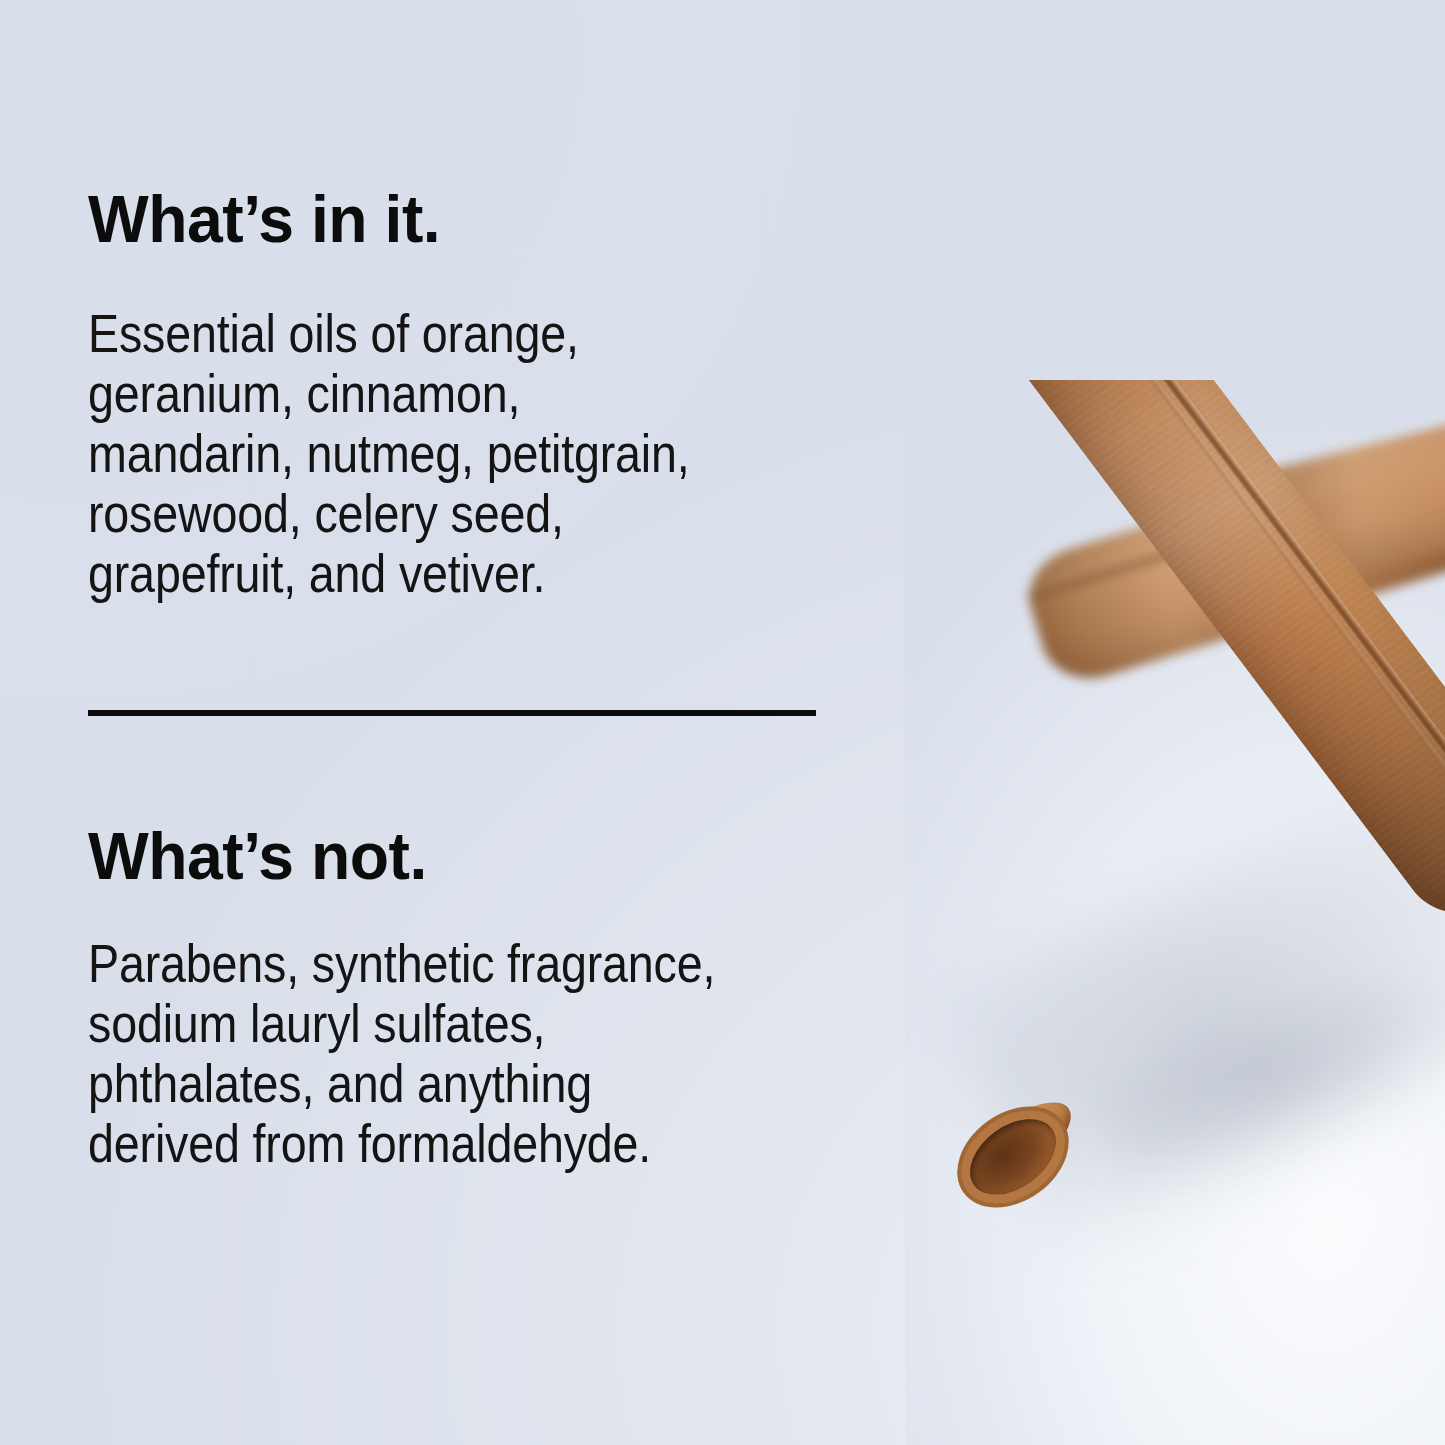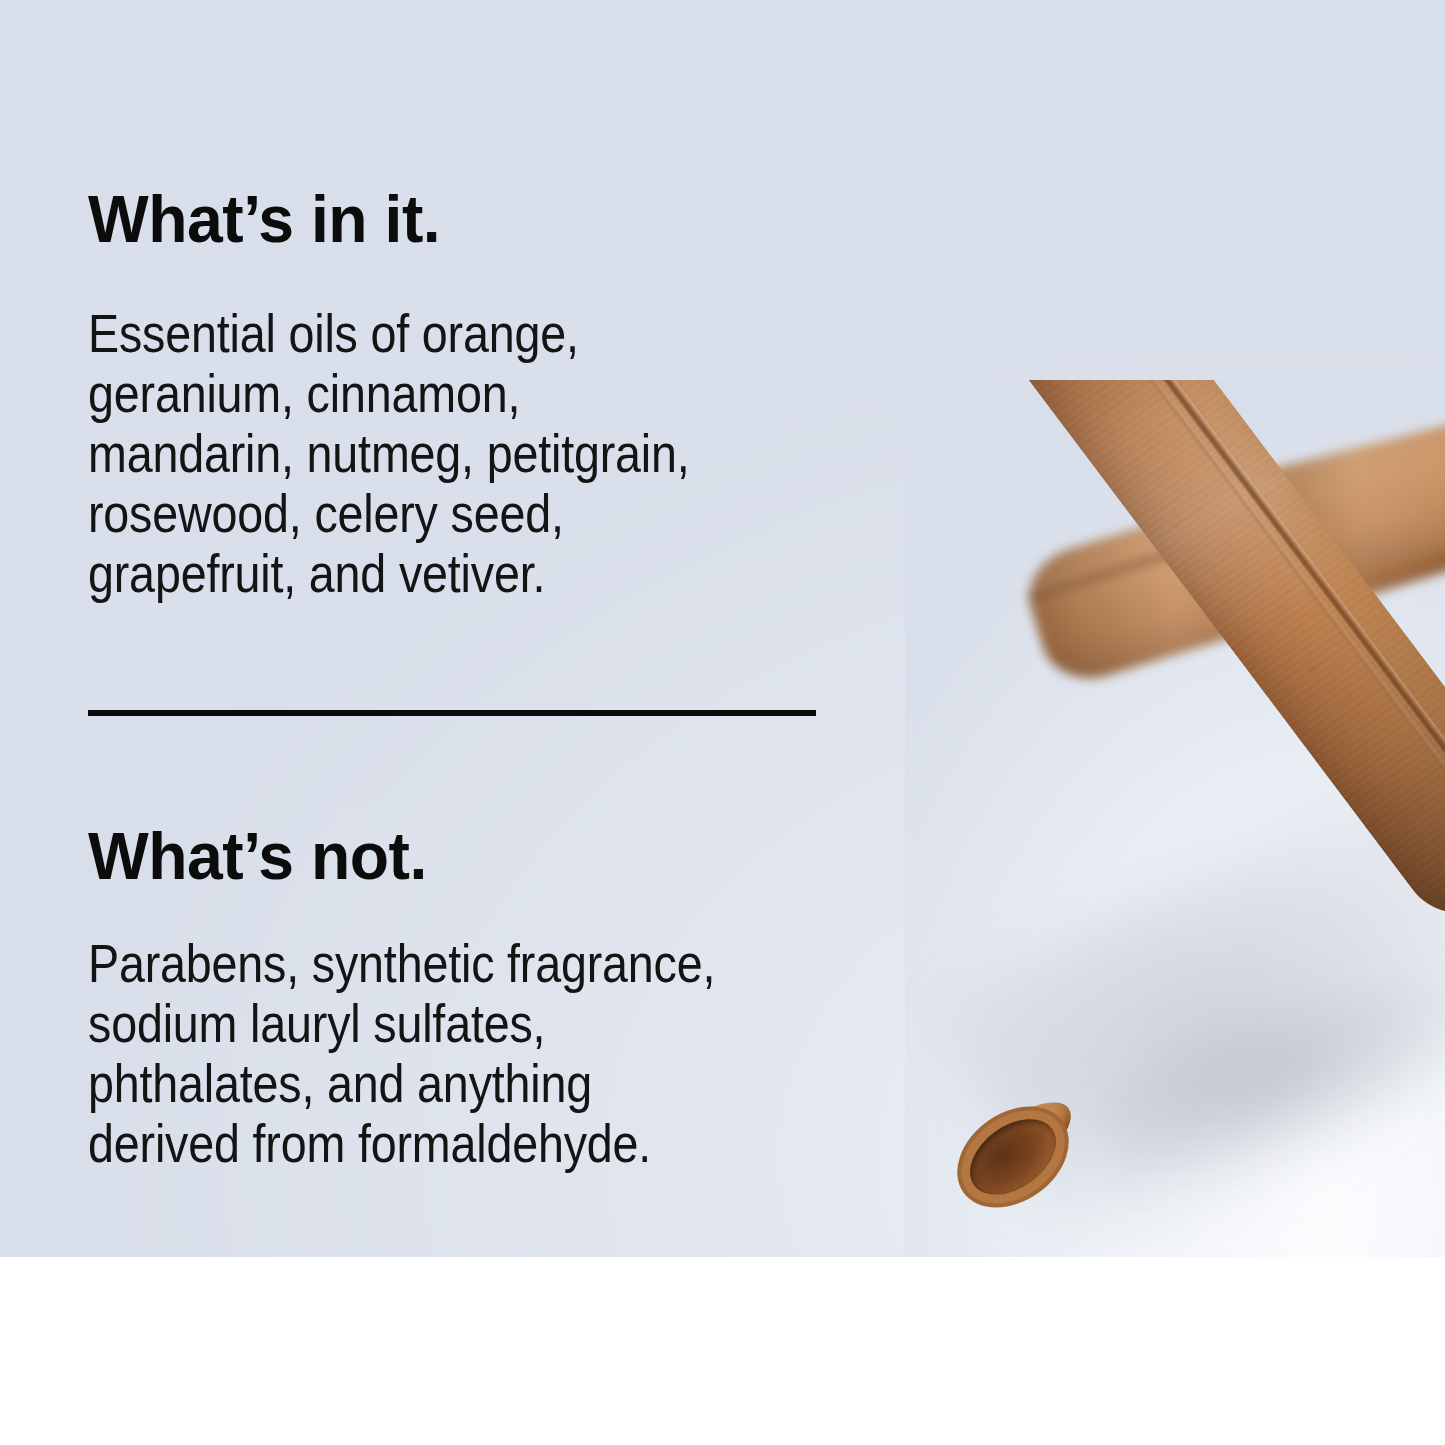--- a/index.html
+++ b/index.html
@@ -5,21 +5,21 @@
 <style>
   * { margin:0; padding:0; box-sizing:border-box; }
   html, body {
     width:1445px; height:1445px;
     overflow:hidden;
     font-family:"Liberation Sans", sans-serif;
   }
 
   #canvas {
     position:relative;
-    width:1445px; height:1257px;
+    width:1445px; height:1445px;
     background:#d9dfea;
     overflow:hidden;
   }
 
   
   .bg-sheen {
     position:absolute; inset:0;
     background:
       radial-gradient(135% 110% at 88% 92%, rgba(255,255,255,0.55) 0%, rgba(255,255,255,0.18) 34%, rgba(255,255,255,0) 62%),
       radial-gradient(100% 90% at 6% 4%, rgba(216,223,236,0.9) 0%, rgba(216,223,236,0) 70%);

